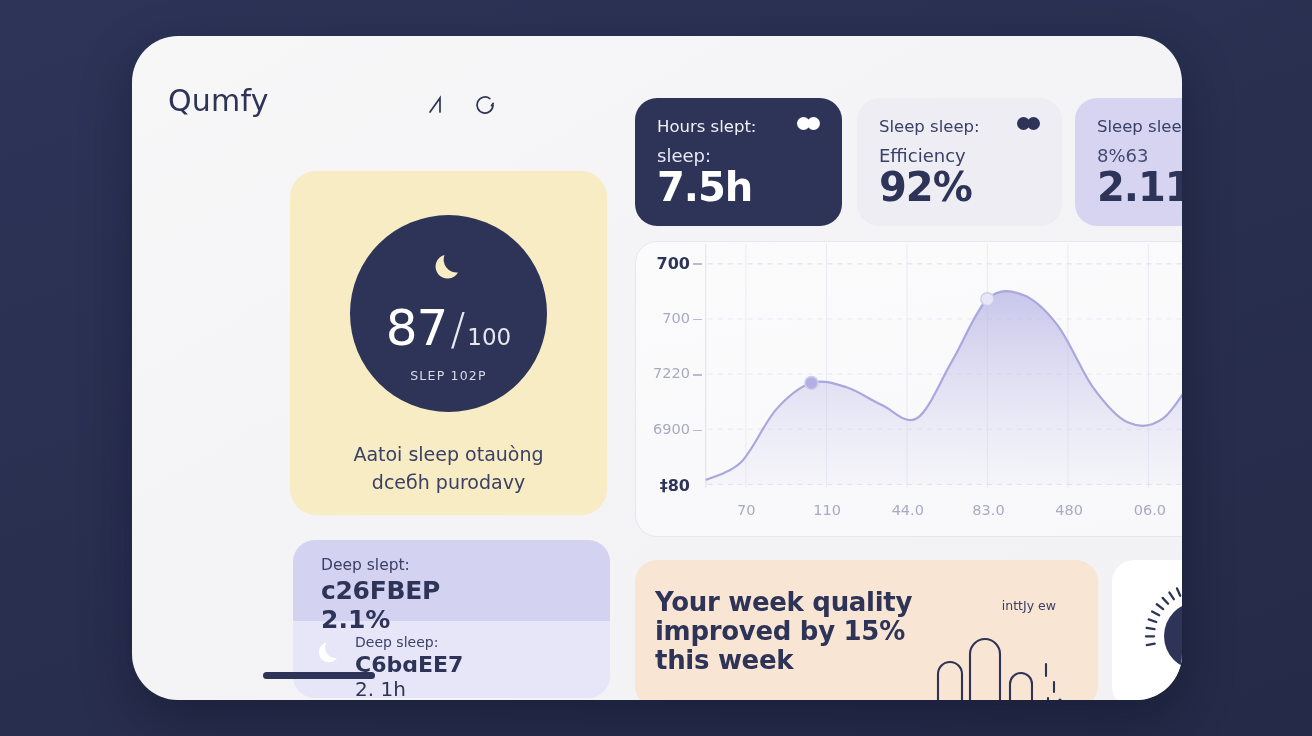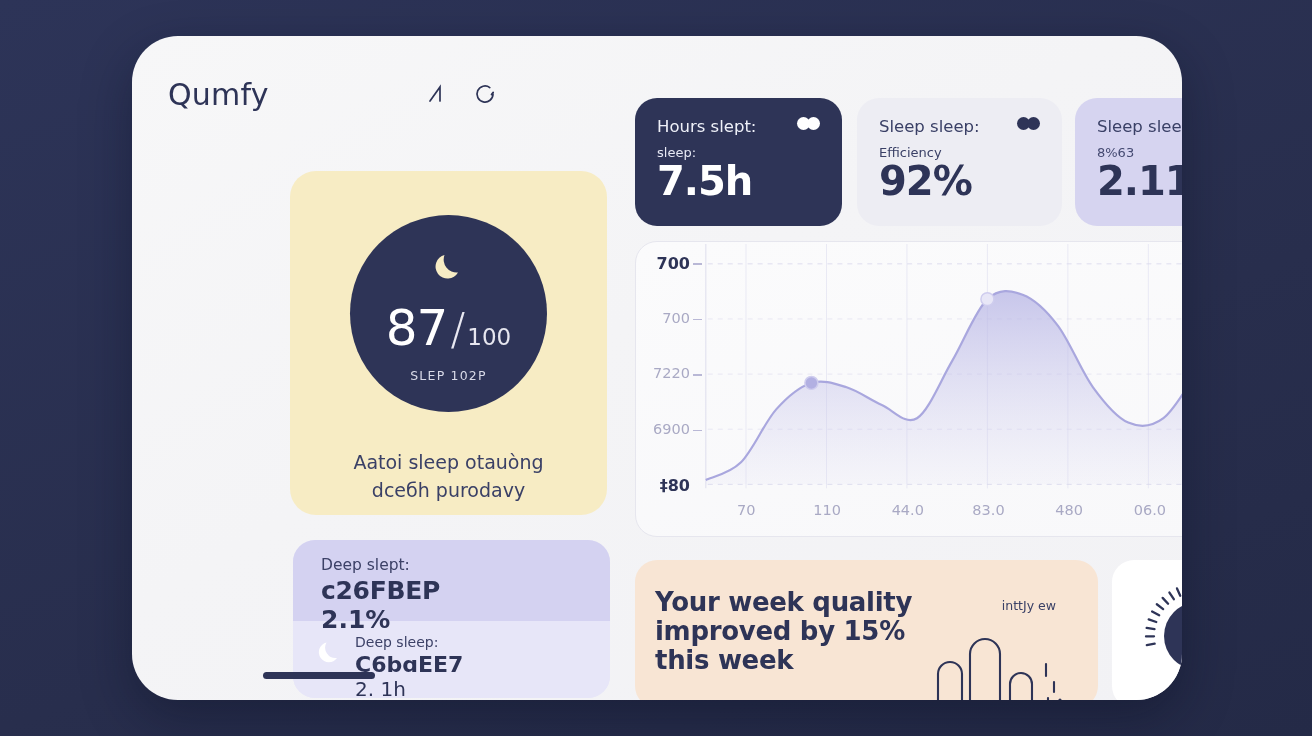--- a/index.html
+++ b/index.html
@@ -28,21 +28,21 @@
     left: 263px; top: 672px;
     width: 112px; height: 7px;
     background: #2e3457;
     border-radius: 5px;
   }
 
   
   .header {
     position: absolute; left: 36px; top: 34px;
     width: 330px; height: 48px;
-    display: flex; align-items: center; justify-content: space-between;
+    display: flex; align-items: flex-end; justify-content: space-between;
   }
   .brand {
     font-size: 30px; font-weight: 400; letter-spacing: .2px;
     color: #2e3457;
     font-family: "DejaVu Sans", sans-serif;
   }
   .hdr-icons { display: flex; gap: 20px; align-items: center; }
   .hdr-icon { width: 26px; height: 26px; display: block; }
 
   
@@ -69,21 +69,21 @@
   }
   .score-num { font-size: 50px; font-weight: 400; letter-spacing: -1px; }
   .score-slash { font-size: 44px; font-weight: 300; margin: 0 2px 0 3px; color:#e9e9f2; }
   .score-den { font-size: 23px; font-weight: 400; color: #e6e6ef; }
   .score-sub {
     margin-top: 11px; font-size: 12.5px; letter-spacing: 1.2px;
     color: #d9dae8;
     font-family: "DejaVu Sans", sans-serif;
   }
   .score-caption {
-    margin-top: 36px; text-align: center;
+    margin-top: 28px; text-align: center;
     font-size: 19px; line-height: 28px; color: #3a4066;
     font-family: "DejaVu Sans", sans-serif;
   }
 
   .deep-card {
     position: absolute; left: 161px; top: 504px;
     width: 317px; height: 158px;
     border-radius: 22px; overflow: hidden;
     background: #e7e6f8;
   }
@@ -112,21 +112,21 @@
     position: absolute; top: 62px; height: 128px;
     border-radius: 22px; padding: 19px 22px 0 22px;
   }
   .stat.s1 { left: 503px; width: 207px; background: #2e3457; }
   .stat.s2 { left: 725px; width: 205px; background: #ededf3; }
   .stat.s3 { left: 943px; width: 209px; background: #d6d4f0; }
   .stat-top { display: flex; align-items: flex-start; justify-content: space-between; }
   .stat-title { font-size: 16.5px; font-family:"DejaVu Sans",sans-serif; }
   .stat.s1 .stat-title { color: #eef0f8; }
   .stat.s2 .stat-title, .stat.s3 .stat-title { color: #3a4066; }
-  .stat-sub { font-size: 13px; margin-top: 9px; font-family:"DejaVu Sans",sans-serif; }
+  .stat-sub { font-size: 18px; margin-top: 9px; font-family:"DejaVu Sans",sans-serif; }
   .stat.s1 .stat-sub { color: #e7e9f4; }
   .stat.s2 .stat-sub { color: #3a4066; }
   .stat.s3 .stat-sub { color: #454a72; }
   .stat-big { font-size: 40px; font-weight: 700; letter-spacing: -1px; margin-top: -2px; font-family:"DejaVu Sans",sans-serif;}
   .stat.s1 .stat-big { color: #ffffff; }
   .stat.s2 .stat-big, .stat.s3 .stat-big { color: #2e3457; }
   .eyes { display: flex; }
   .eye { width: 13px; height: 13px; border-radius: 50%; }
   .eye.b { margin-left: -3px; }
   .stat.s1 .eye { background: #ffffff; }

